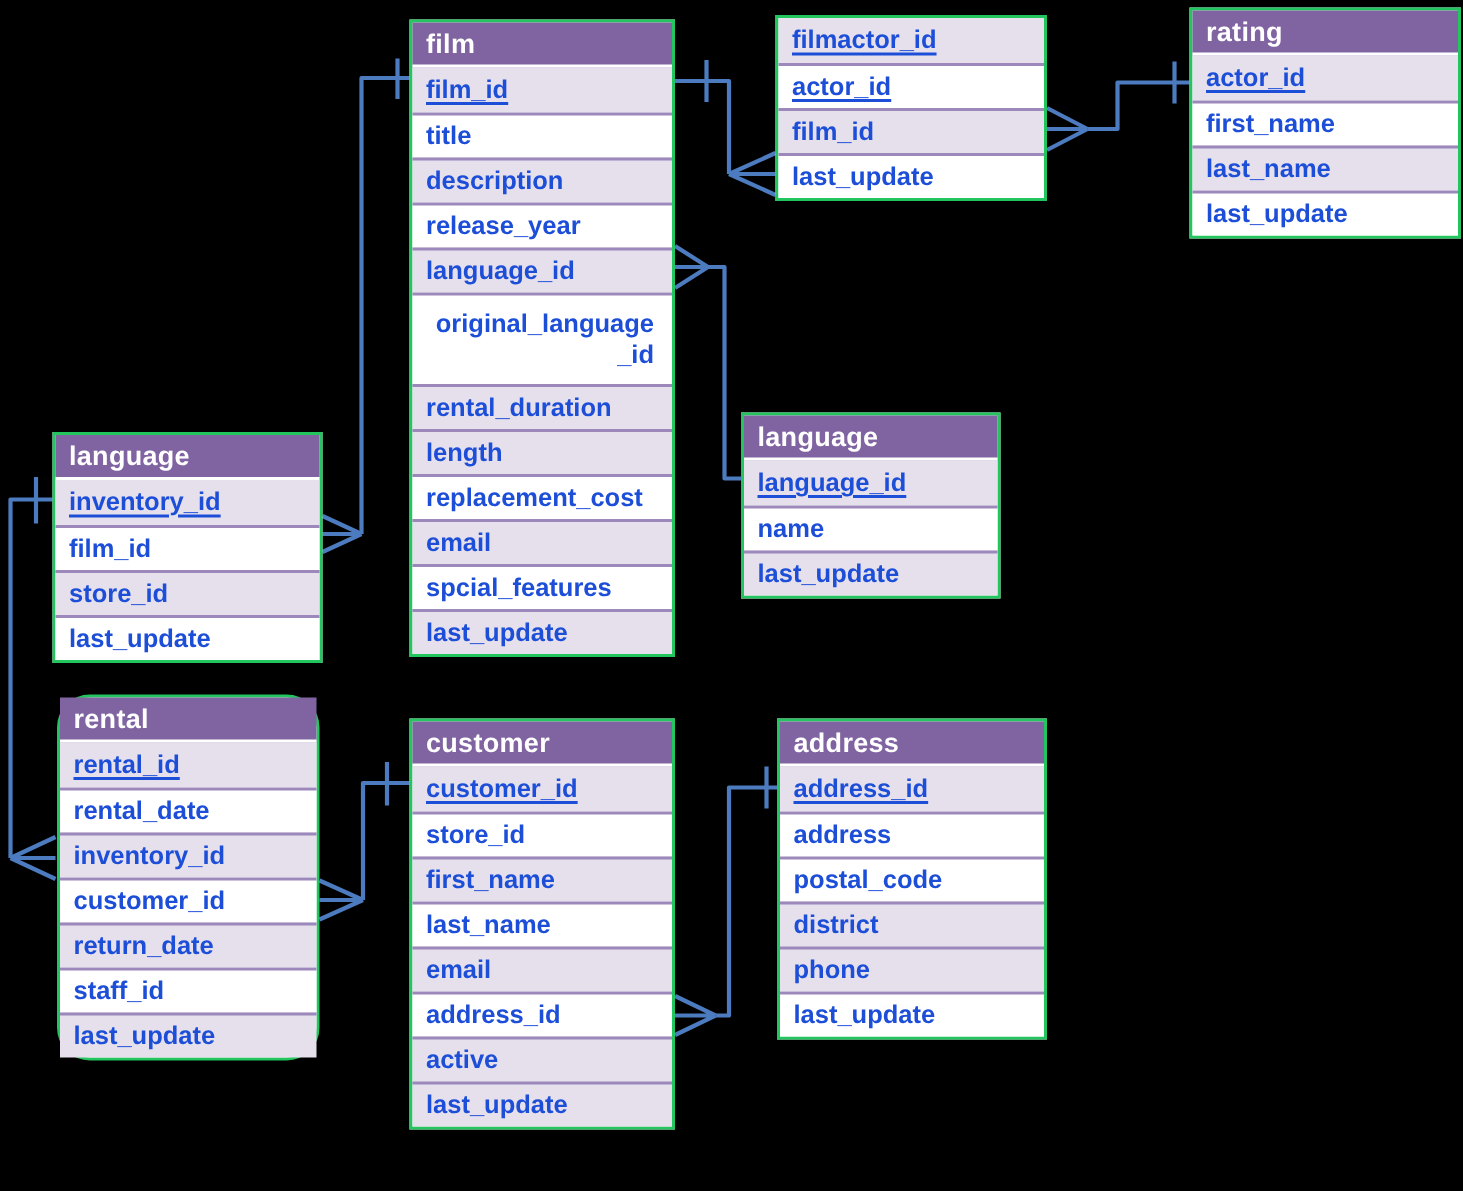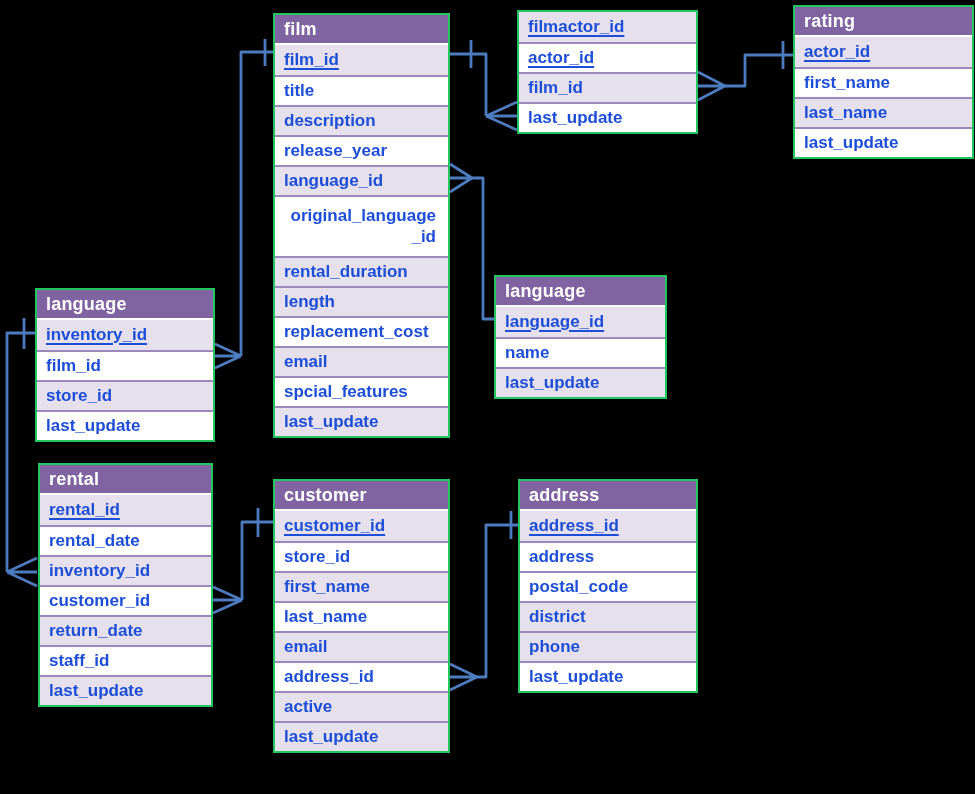--- a/index.html
+++ b/index.html
@@ -185,21 +185,21 @@
         </div>
         <div class="db-col">
           <span>name</span>
         </div>
         <div class="db-col alt">
           <span>last_update</span>
         </div>
       </div>
   </div>
 
-  <div class="db-table" style="left:38px;top:463px;width:175px;">
+  <div class="db-table" style="left:38px;top:463px;width:175px;border-radius:22px;">
     <div class="db-header">
         <span>rental</span>
       </div>
     <div class="db-body">
         <div class="db-col alt pk">
           <span>rental_id</span>
         </div>
         <div class="db-col">
           <span>rental_date</span>
         </div>

